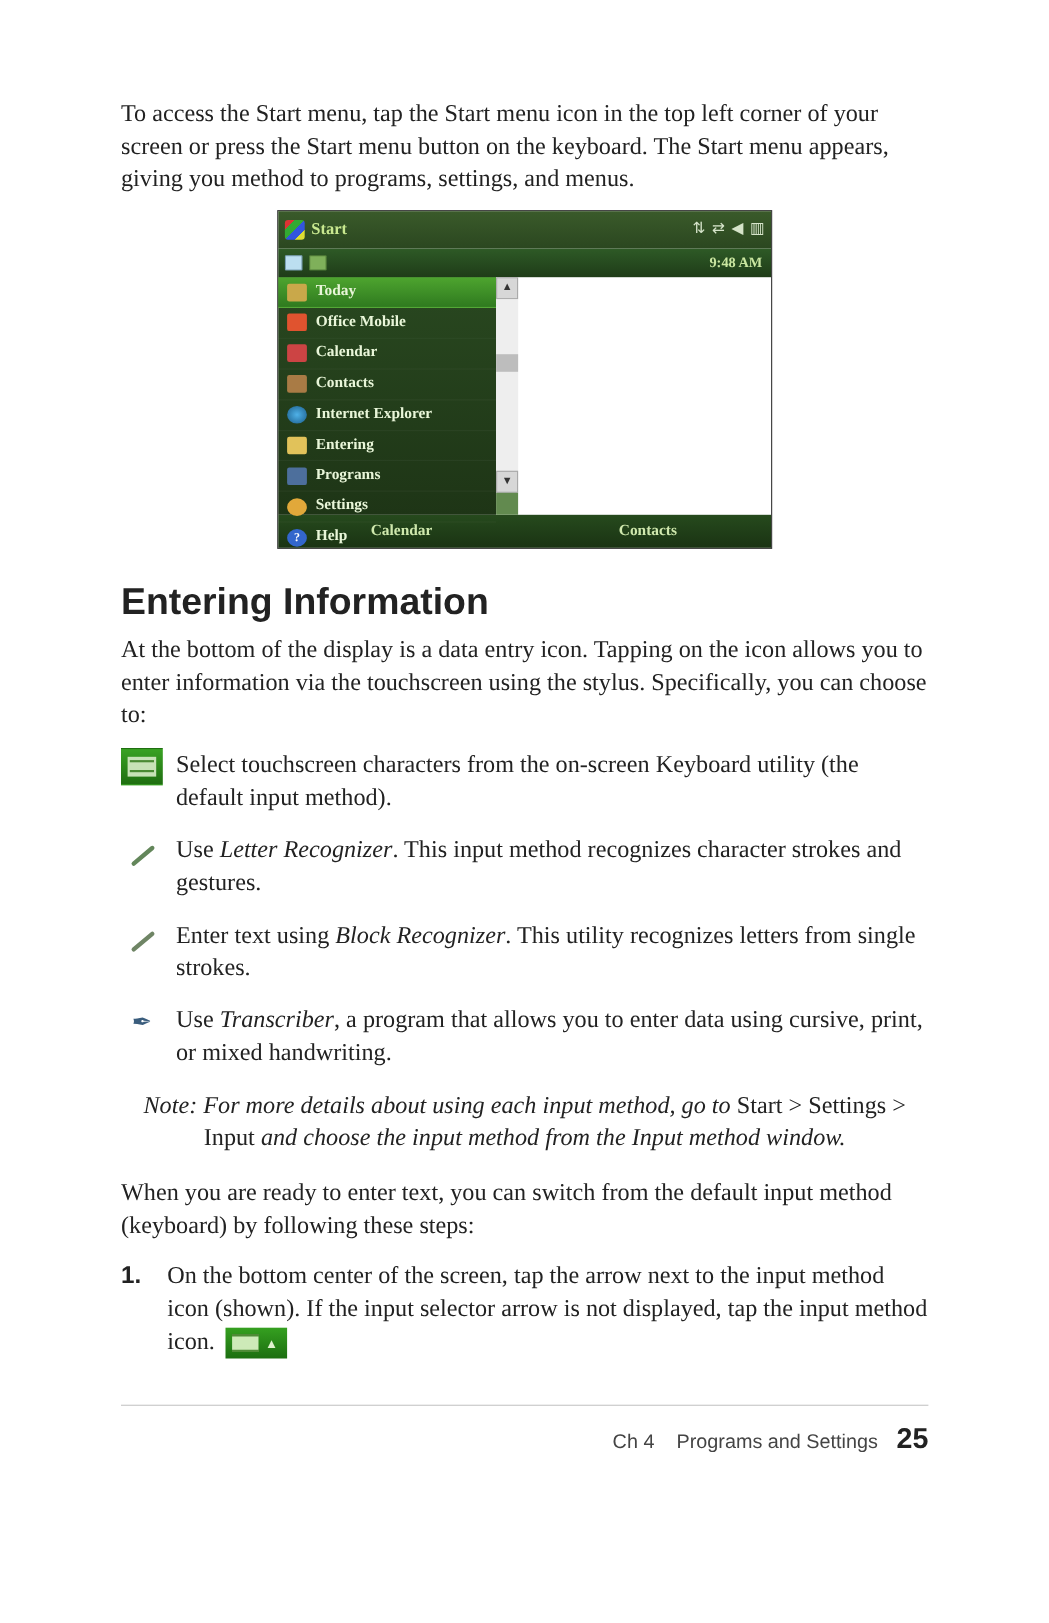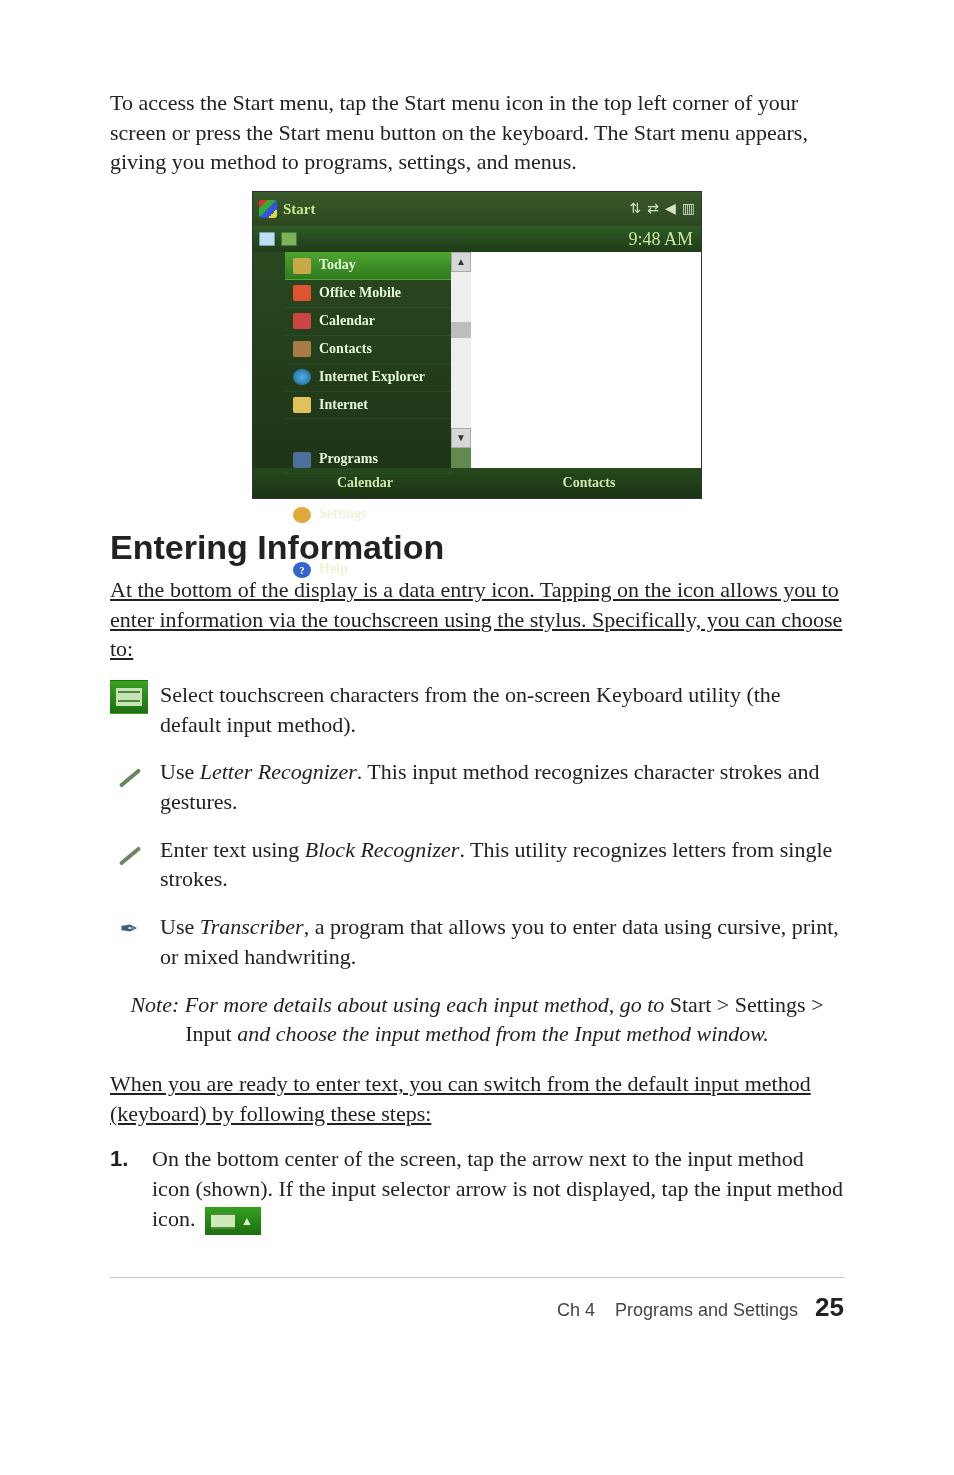--- a/index.html
+++ b/index.html
@@ -40,41 +40,41 @@
   .tray span { opacity:.9; }
   .subbar {
     display:flex; align-items:center; justify-content:space-between;
     background: linear-gradient(#2e5a26, #1f3c18);
     height: 26px; padding:0 8px 0 6px;
     color:#cbe9a6;
   }
   .subbar .smicons { display:flex; gap:6px; }
   .smicon { width:16px; height:14px; background:#bcdff0; border:1px solid #7aa0b4; border-radius:1px; }
   .smicon.b { background:#7fb05a; border-color:#4f7a36; }
-  .subbar .time { font-size:18px; font-weight:normal; color:#cae6a0; }
+  .subbar .time { font-size:13px; font-weight:bold; color:#cae6a0; }
   .bodyrow { display:flex; height:216px; }
-  .menucol { width:198px; background: linear-gradient(#294820, #1e3516); color:#e9f6d9; font-size:14px;padding-left:32px; }
+  .menucol { width:198px; background: linear-gradient(#294820, #1e3516); color:#e9f6d9; font-size:14px; }
   .menu-item {
     display:flex; align-items:center; gap:8px;
     padding: 4px 8px;
     border-bottom:1px solid rgba(255,255,255,0.04);
     font-weight:bold;
   }
   .menu-item.selected { background: linear-gradient(#4ea52f, #2f7a1f); }
   .mi-icon { width:18px; height:16px; display:inline-block; border-radius:2px; }
   .mi-icon.home   { background:#c9a84a; }
   .mi-icon.office { background:#e0532f; }
   .mi-icon.cal    { background:#c44; }
   .mi-icon.cont   { background:#a97b45; }
   .mi-icon.ie     { background:radial-gradient(#4fb1e8,#1a5d8a); border-radius:50%; }
   .mi-icon.msg    { background:#e1c25a; }
   .mi-icon.prog   { background:#4d6f9c; }
   .mi-icon.set    { background:#e1a83a; border-radius:50%; }
   .mi-icon.help   { background:#36c; border-radius:50%; color:#fff; font-size:11px; text-align:center; line-height:16px; }
-  .menu-item.hold { color:#e9f6d9;margin-top:27px; }
+  .menu-item.hold { color:#e9f6d9; }
   .contentcol { flex:1; background:#213c19; color:#8fbd5d; font-size:13px; position:relative; }
   .contentcol .info { margin: 58px 0 0 8px; }
   .contentcol .ents { margin: 60px 0 0 2px; }
   .searchbtn {
     position:absolute; right:30px; bottom:38px;
     width:22px; height:22px; background:#5d9d55;
     border:1px solid #3a6b33; border-radius:3px;
     display:flex; align-items:center; justify-content:center;
     color:#e5f3d7; font-size:12px;
   }
@@ -87,21 +87,21 @@
     display:flex; background: linear-gradient(#264a1d, #1a3313);
     height: 30px; color:#cfe8ad;
   }
   .softkey { flex:1; display:flex; align-items:center; justify-content:center; font-weight:bold; font-size:14px; }
 
   h2.sec {
     font-family: "Myriad Pro", "Segoe UI", Arial, sans-serif;
     font-weight: 700; font-size: 34px;
     margin: 26px 0 4px 0;
   }
-  .para { margin-bottom: 16px; text-decoration: underline; }
+  .para { margin-bottom: 16px; }
 
   .method { display:flex; gap:12px; margin-bottom: 18px; }
   .method .micon {
     width:38px; height:34px; flex-shrink:0;
     display:flex; align-items:center; justify-content:center;
     font-size:18px;
     border:1px solid transparent;
   }
   .micon.keyboard {
     background: linear-gradient(#39a223, #1f6e11);
@@ -206,21 +206,21 @@
         <div class="menu-item">
             <span class="mi-icon cont"></span>
             <span>Contacts</span>
           </div>
         <div class="menu-item">
             <span class="mi-icon ie"></span>
             <span>Internet Explorer</span>
           </div>
         <div class="menu-item">
             <span class="mi-icon msg"></span>
-            <span>Internet</span>
+            <span>Entering</span>
           </div>
         <div class="menu-item hold">
             <span class="mi-icon prog"></span>
             <span>Programs</span>
           </div>
         <div class="menu-item hold">
             <span class="mi-icon set"></span>
             <span>Settings</span>
           </div>
         <div class="menu-item hold">

